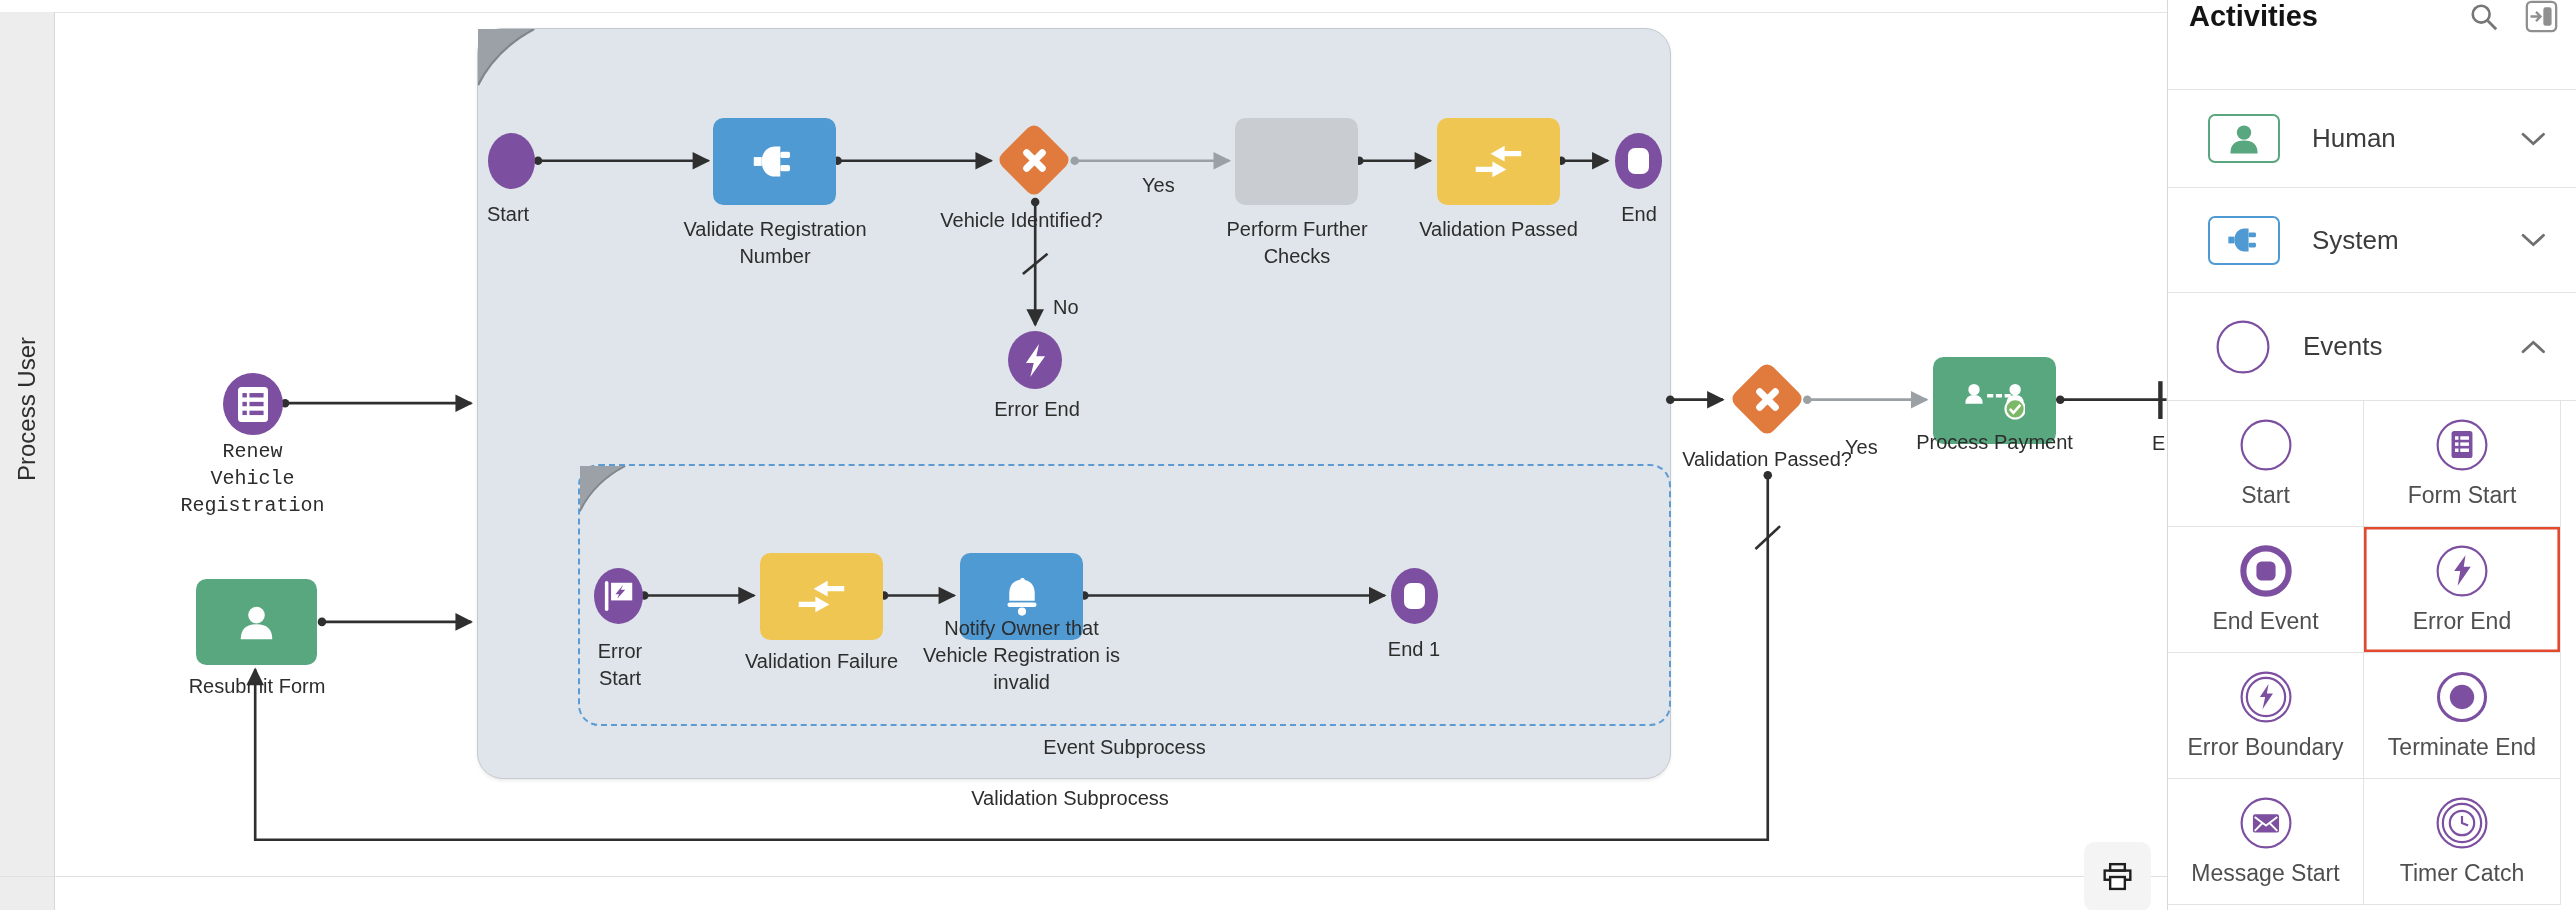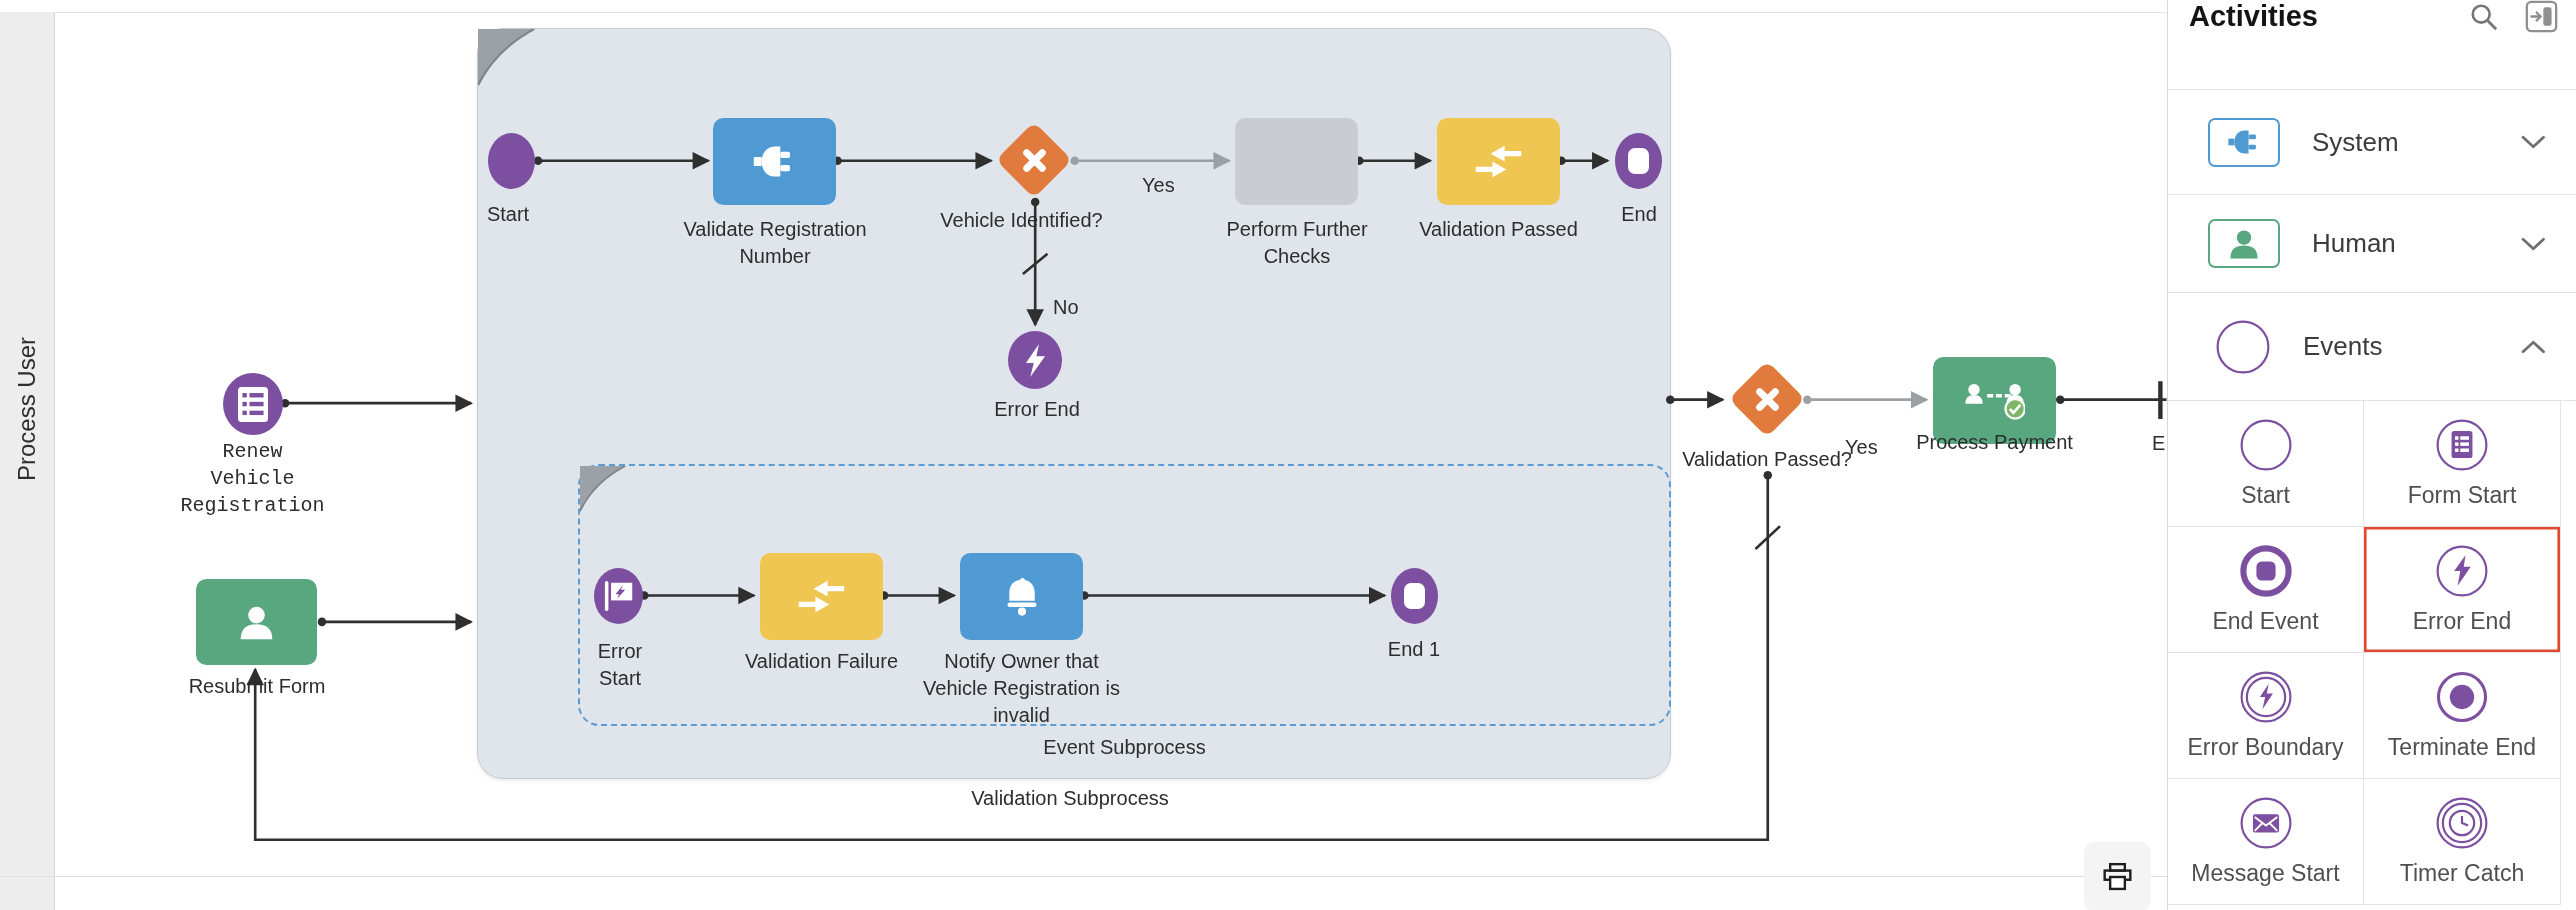--- a/index.html
+++ b/index.html
@@ -199,21 +199,21 @@
   <div class="lbl" style="left:725px;top:648px;width:193px;">Validation Failure</div>
 
   <div class="task t-blue" style="left:960px;top:553px;">
     <svg width="40" height="40" viewBox="0 0 44 44">
       <rect x="20" y="1" width="5" height="5" rx="2" fill="#fff"></rect>
       <path d="M22 3 c9 0 14 6 14 15 v8 H8 v-8 c0 -9 5 -15 14 -15 z" fill="#fff"></path>
       <rect x="6" y="28" width="32" height="5" rx="2.5" fill="#fff"></rect>
       <circle cx="22" cy="38" r="4.5" fill="#fff"></circle>
     </svg>
   </div>
-  <div class="lbl" style="left:923px;top:648px;width:197px;">Notify Owner that Vehicle Registration is invalid</div>
+  <div class="lbl" style="left:923px;top:615px;width:197px;">Notify Owner that Vehicle Registration is invalid</div>
 
   <div class="ev" style="left:1391px;top:568px;width:47px;height:56px;">
       <div class="sq"></div>
     </div>
   <div class="lbl" style="left:1379px;top:636px;width:70px;">End 1</div>
 
   <div class="lbl" style="left:1019px;top:734px;width:211px;">Event Subprocess</div>
   <div class="lbl" style="left:956px;top:785px;width:228px;">Validation Subprocess</div>
 
   <div class="gw" style="left:1729px;top:361px;">
@@ -262,45 +262,45 @@
         <line x1="20" y1="20" x2="29" y2="29" stroke="#767676" stroke-width="3"></line>
       </svg>
       <svg width="33" height="33" viewBox="0 0 36 36">
         <rect x="2" y="2" width="32" height="32" rx="5" fill="none" stroke="#8f8f8f" stroke-width="2.5"></rect>
         <rect x="20" y="8" width="9" height="20" rx="2.5" fill="#8f8f8f"></rect>
         <path d="M6 18 H16 M12 13 L17 18 L12 23" fill="none" stroke="#8f8f8f" stroke-width="2.5"></path>
       </svg>
     </span>
   </div>
 
+  <div class="section s1">
+    <span class="sec-shell shell-green">
+      <svg width="32" height="32" viewBox="0 0 40 40">
+        <circle cx="20" cy="12" r="9" fill="#58a77e"></circle>
+        <path d="M3 38 q0 -16 17 -16 q17 0 17 16 z" fill="#58a77e"></path>
+      </svg>
+    </span>
+    <span class="sec-label">Human</span>
+    <span class="sec-chevron">
+      <svg width="24.6" height="14" viewBox="0 0 26 15">
+        <path d="M2 2.5 L13 12.5 L24 2.5" fill="none" stroke="#6f6f6f" stroke-width="3" stroke-linecap="round"></path>
+      </svg>
+    </span>
+  </div>
+
   <div class="section s2">
     <span class="sec-shell shell-blue">
       <svg width="35" height="30" viewBox="0 0 52 44">
         <rect x="2" y="17" width="9" height="10" fill="#4f9ad3"></rect>
         <path d="M11 22 c0 -11 7 -17 15 -17 h6 v34 h-6 c-8 0 -15 -6 -15 -17 z" fill="#4f9ad3"></path>
         <rect x="32" y="11" width="11" height="7" rx="2" fill="#4f9ad3"></rect>
         <rect x="32" y="26" width="11" height="7" rx="2" fill="#4f9ad3"></rect>
       </svg>
     </span>
     <span class="sec-label">System</span>
-    <span class="sec-chevron">
-      <svg width="24.6" height="14" viewBox="0 0 26 15">
-        <path d="M2 2.5 L13 12.5 L24 2.5" fill="none" stroke="#6f6f6f" stroke-width="3" stroke-linecap="round"></path>
-      </svg>
-    </span>
-  </div>
-
-  <div class="section s1">
-    <span class="sec-shell shell-green">
-      <svg width="32" height="32" viewBox="0 0 40 40">
-        <circle cx="20" cy="12" r="9" fill="#58a77e"></circle>
-        <path d="M3 38 q0 -16 17 -16 q17 0 17 16 z" fill="#58a77e"></path>
-      </svg>
-    </span>
-    <span class="sec-label">Human</span>
     <span class="sec-chevron">
       <svg width="24.6" height="14" viewBox="0 0 26 15">
         <path d="M2 2.5 L13 12.5 L24 2.5" fill="none" stroke="#6f6f6f" stroke-width="3" stroke-linecap="round"></path>
       </svg>
     </span>
   </div>
 
   <div class="section s3">
     <span class="sec-circle">
       <svg width="56" height="56" viewBox="0 0 64 64">

